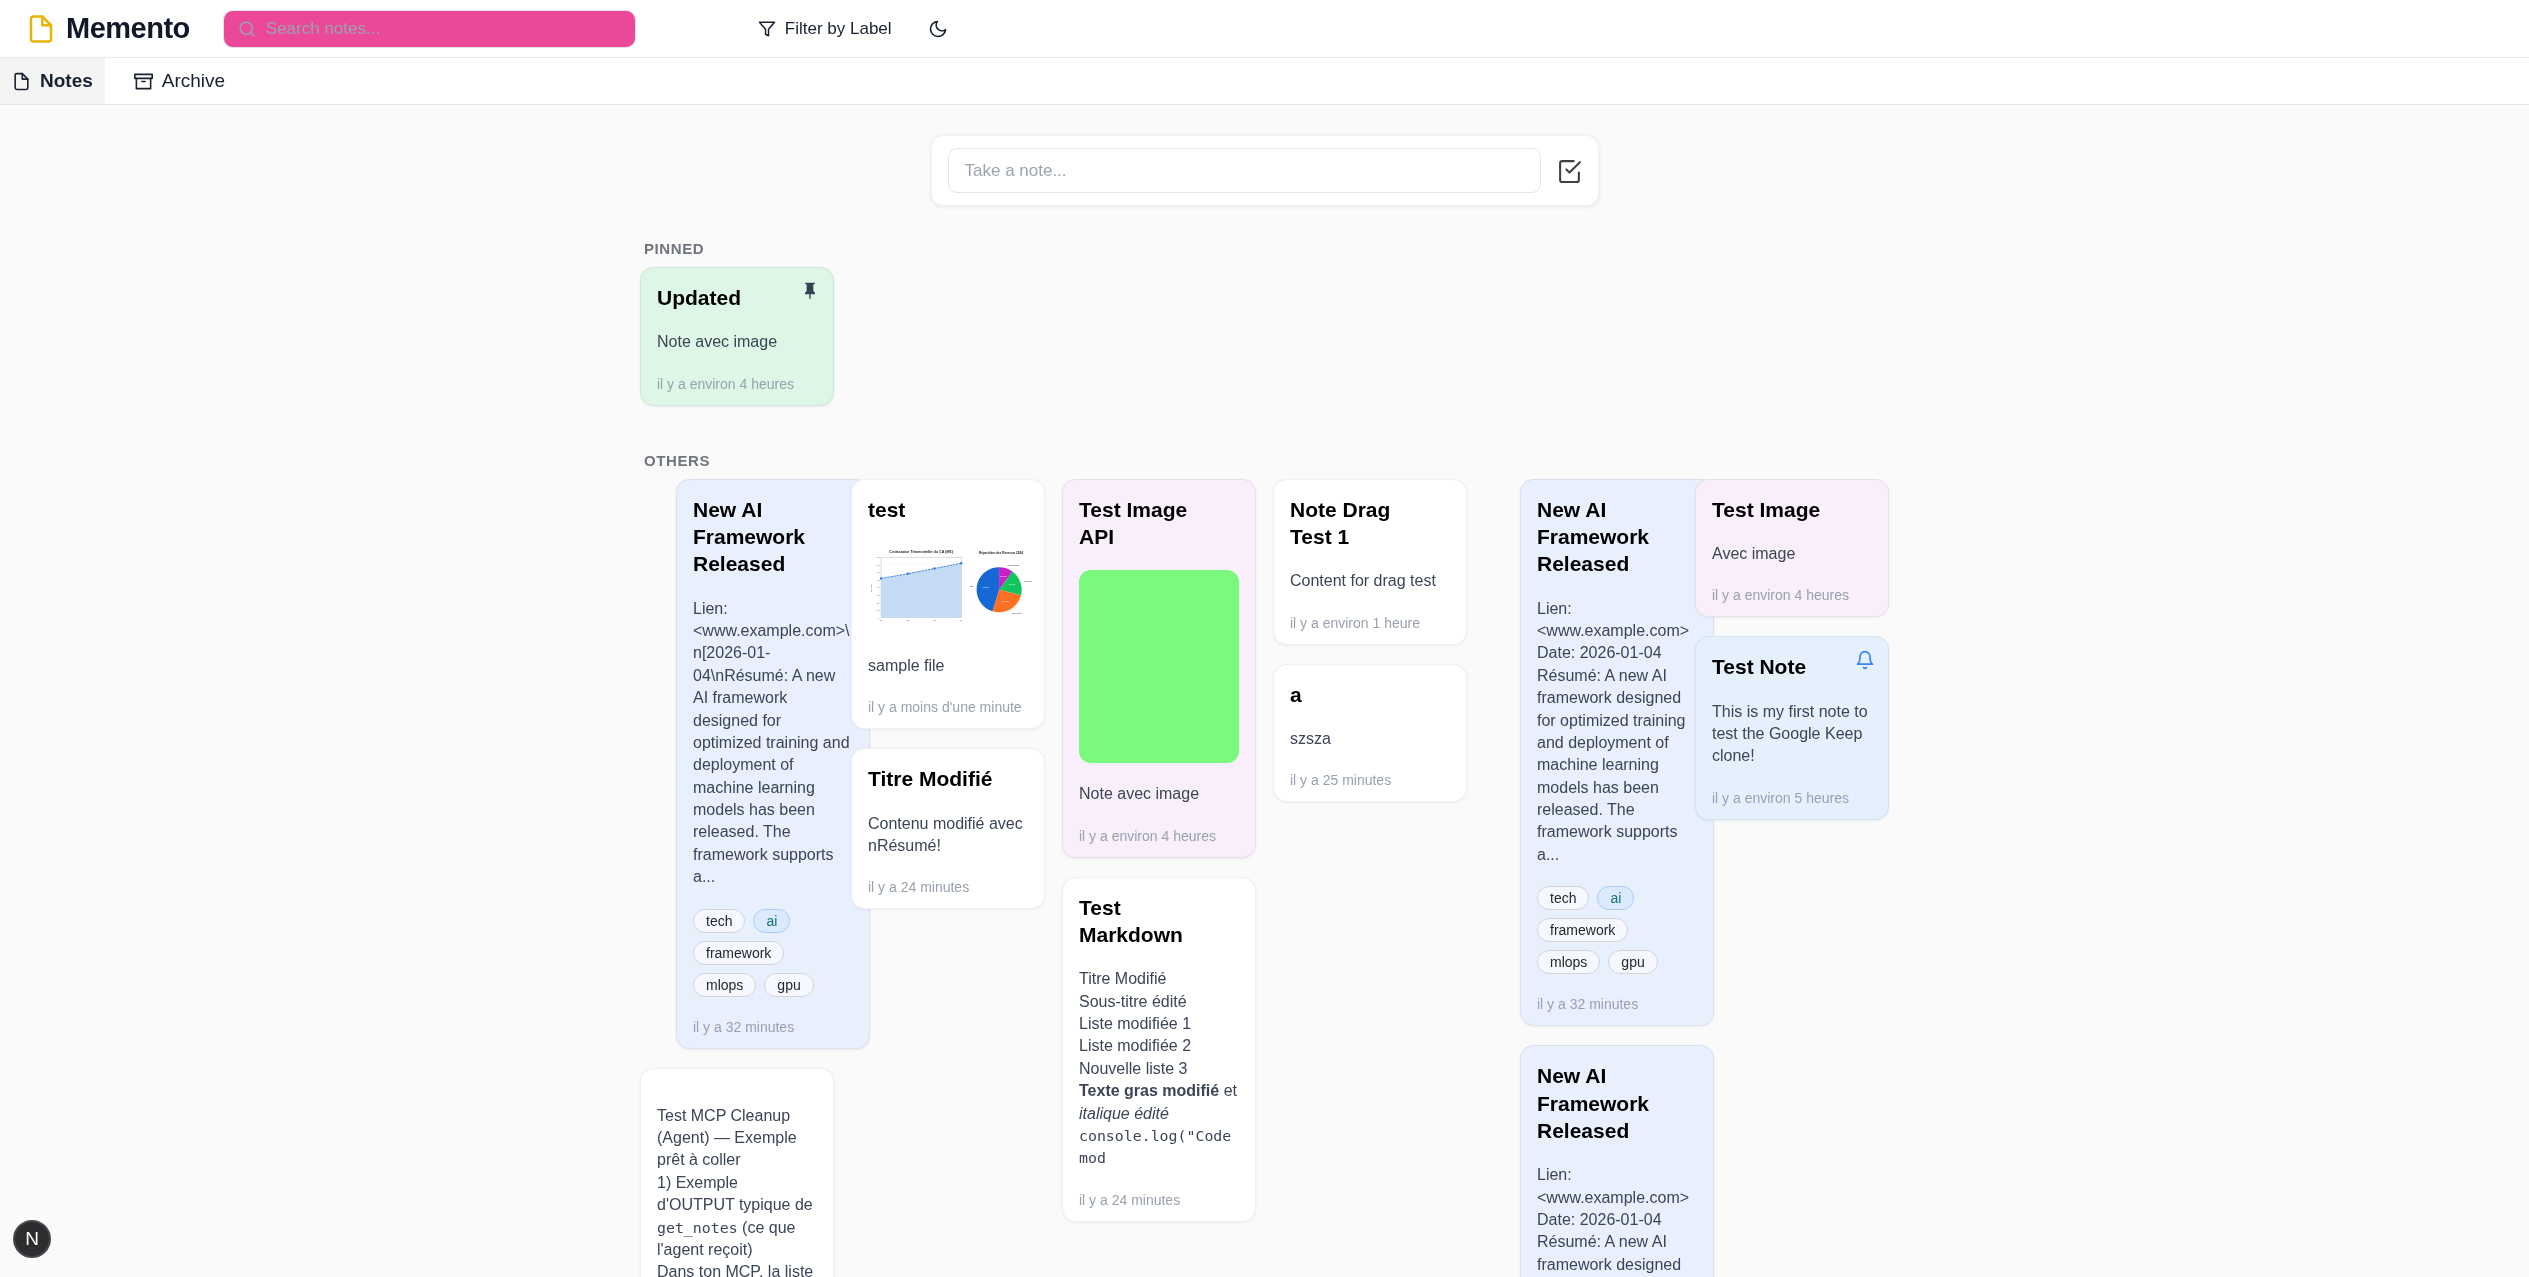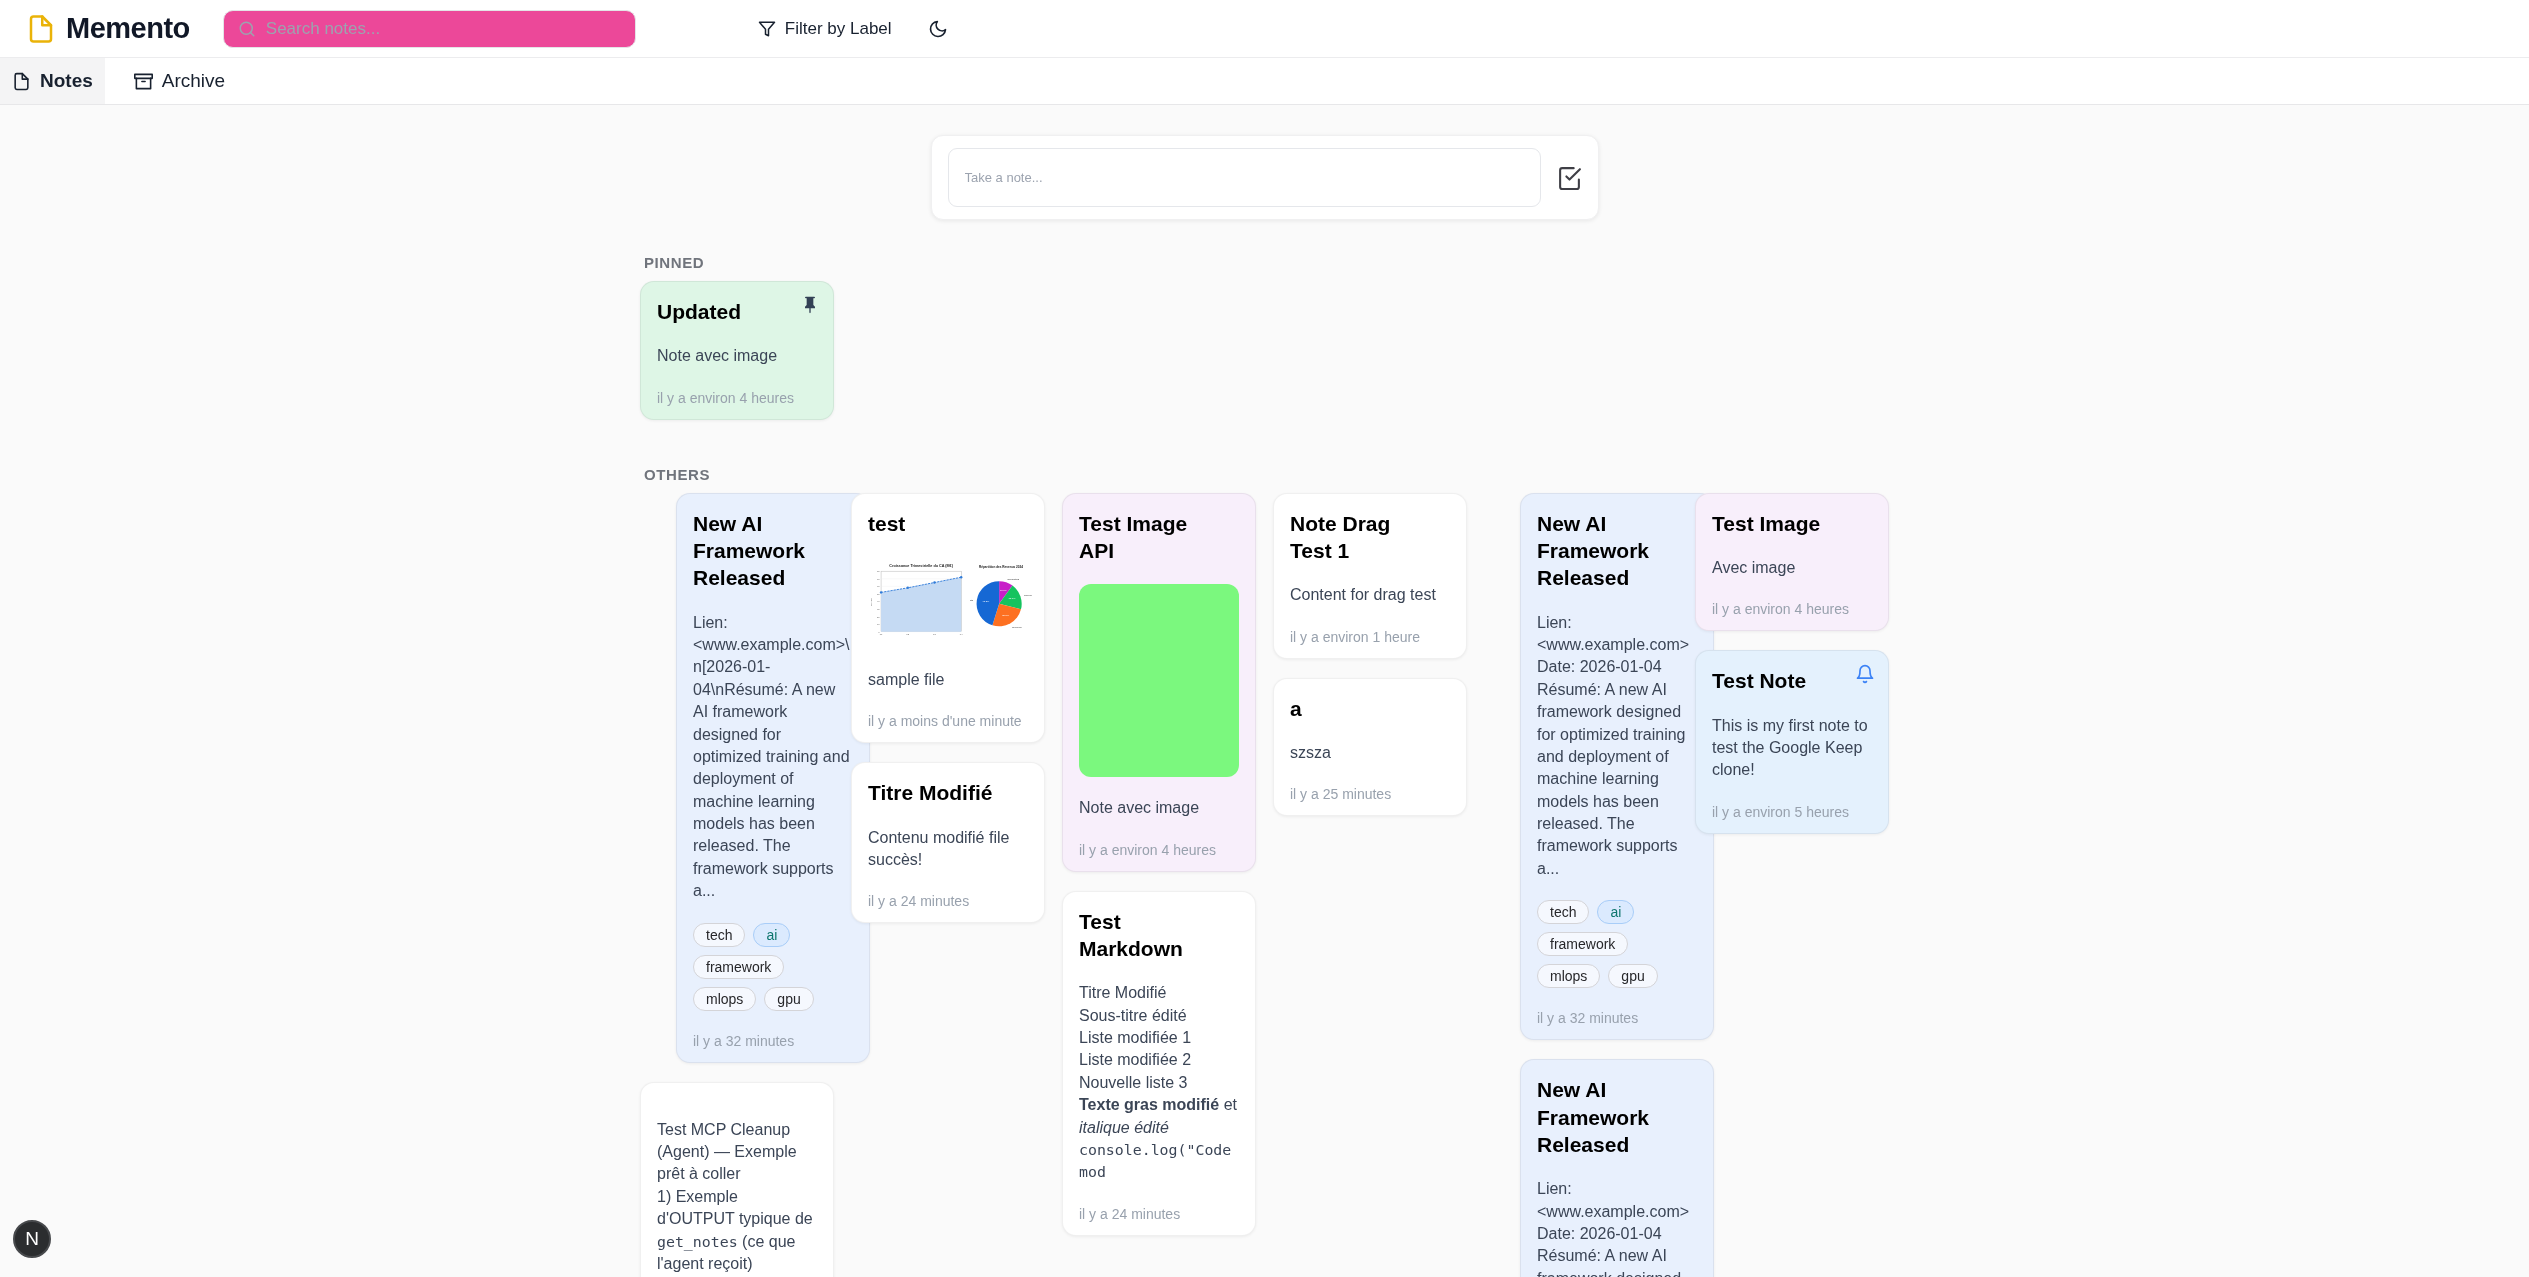--- a/index.html
+++ b/index.html
@@ -22,21 +22,21 @@
 
   
   .tabs { height:47px; background:#fff; border-bottom:1px solid #e7e7e9; display:flex; align-items:stretch; }
   .tab { display:flex; align-items:center; gap:9px; padding:0 12px; font-size:19px; font-weight:600; color:#18212f; cursor:pointer; }
   .tab svg { width:19px; height:19px; }
   .tab.active { background:#f4f4f5; }
   .tab + .tab { margin-left:17px; font-weight:500; }
 
   
   .composer { width:668px; margin:30px auto 0; background:#fff; border:1px solid #f0f0f1; border-radius:12px; box-shadow:0 1px 4px rgba(0,0,0,0.08); padding:12px 16px; display:flex; align-items:center; gap:16px; }
-  .composer input { flex:1; height:59px; border:1px solid #e5e7eb; border-radius:9px; padding:0 16px; font-size:13px; font-family:inherit; color:#111827; outline:none; }
+  .composer input { flex:1; height:45px; border:1px solid #e5e7eb; border-radius:9px; padding:0 16px; font-size:17px; font-family:inherit; color:#111827; outline:none; }
   .composer input::placeholder { color:#9ca3af; }
   .composer button { background:none; border:none; cursor:pointer; display:flex; }
   .composer button svg { width:25px; height:25px; color:#3f3f46; }
 
   
   .board { width:1249px; margin:0 auto; }
   .section-label { font-size:15px; font-weight:700; color:#70747c; letter-spacing:0.6px; margin:34px 4px 10px; }
   .section-label.others { margin-top:46px; }
   .grid { display:flex; gap:17px; align-items:flex-start; }
   .col { width:194px; display:flex; flex-direction:column; gap:19px; }
@@ -217,21 +217,21 @@
                   <path d="M31,47 L23.87,69.92 A24,24 0 0 1 31.00,23.00 Z" fill="#1668d4"></path>
                   <text x="16.8" y="44.8" font-size="2.6" text-anchor="middle" fill="#fff">45.2%</text>
                   <text x="3.3" y="43.8" font-size="2.7" text-anchor="end" fill="#333">Produits</text>
                 </svg></span>
             </div>
             <div class="note-body"><span>sample file</span></div>
             <div class="note-ts">il y a moins d'une minute</div>
           </div>
           <div class="note-card c-white">
             <div class="note-title">Titre Modifié</div>
-            <div class="note-body"><span>Contenu modifié file succès!</span></div>
+            <div class="note-body"><span>Contenu modifié avec nRésumé!</span></div>
             <div class="note-ts">il y a 24 minutes</div>
           </div>
         </div>
         <div class="col">
           <div class="note-card c-lavender">
             <div class="note-title">Test Image API</div>
             <div class="note-img" style="background: rgb(123, 248, 126); height: 193px;"></div>
             <div class="note-body"><span>Note avec image</span></div>
             <div class="note-ts">il y a environ 4 heures</div>
           </div>

